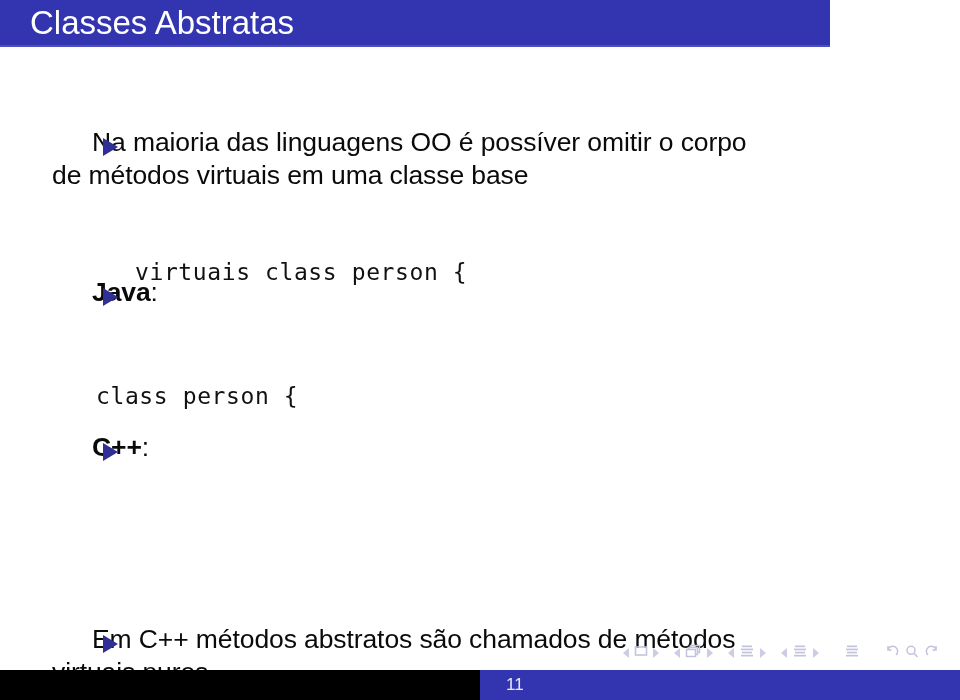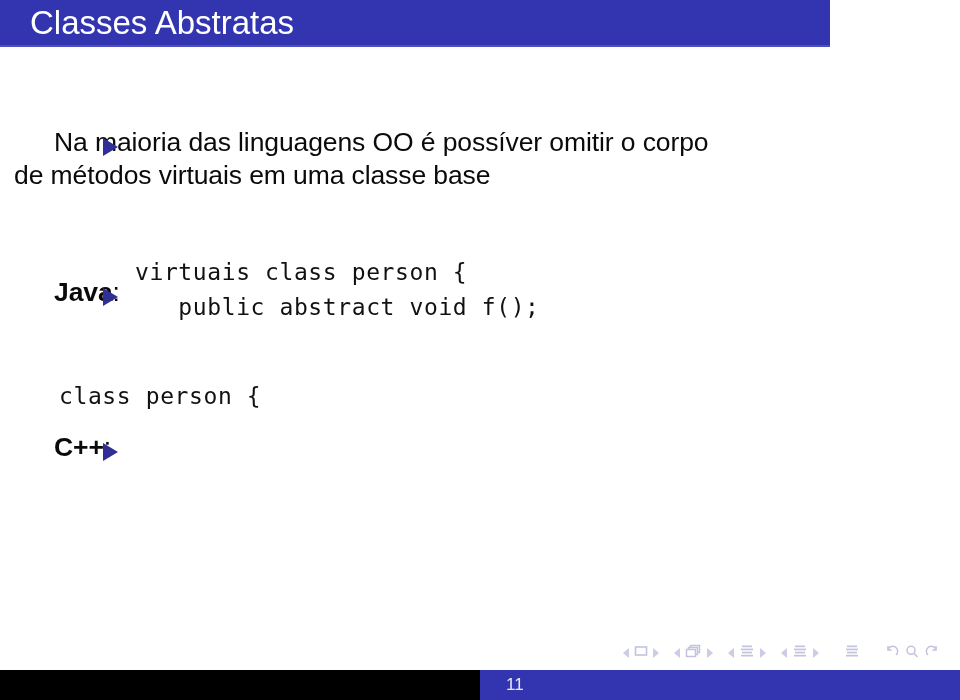--- a/index.html
+++ b/index.html
@@ -55,21 +55,21 @@
 
   .block {
     position: absolute;
     left: 0;
     width: 960px;
   }
 
   
   .bullet-item {
     position: relative;
-    padding-left: 54px;
+    padding-left: 92px;
     box-sizing: border-box;
   }
   .bullet-marker {
     position: absolute;
     left: 103px;
     width: 0;
     height: 0;
     border-left: 15px solid #2f2f96;
     border-top: 9px solid transparent;
     border-bottom: 9px solid transparent;
@@ -173,32 +173,36 @@
     <span class="bullet-text" style="margin-left:-40px;">de métodos virtuais em uma classe base</span>
   </div>
 
   <div class="block bullet-item" style="top:163px;">
     <span class="bullet-marker" style="top:12px;"></span>
     <span class="bullet-text"><span class="lbl-strong">Java</span><span class="lbl-plain">:</span></span>
   </div>
 
   <div class="block" style="top:208px; padding-left:135px; box-sizing:border-box;">
     <div class="code-line">virtuais class person {</div>
-    <div class="code-line">   public abstract void f();</div>
   </div>
 
   <div class="block bullet-item" style="top:285px;">
     <span class="bullet-marker" style="top:12px;"></span>
     <span class="bullet-text"><span class="lbl-strong">C++</span><span class="lbl-plain">:</span></span>
   </div>
 
-  <div class="block" style="top:332px; padding-left:59px; box-sizing:border-box;">
+  <div class="block" style="top:332px; padding-left:96px; box-sizing:border-box;">
     <div class="code-line">class person {</div>
   </div>
 
+  <div class="block bullet-item" style="top:444px;">
+    <span class="bullet-marker" style="top:12px;"></span>
+    <span class="bullet-text">Em C++ métodos abstratos são chamados de métodos</span>
+    <span class="bullet-text" style="margin-left:-40px;">virtuais puros</span>
+  </div>
 
 </div>
 
 <div class="nav-bar">
 
   <div class="nav-group">
     <span class="nav-arrow left"></span>
     <span class="nav-ico">
       <svg width="14" height="14" viewBox="0 0 14 14">
           <rect x="1.5" y="3" width="11" height="8" fill="none" stroke="#c3c3dd" stroke-width="1.6"></rect>

